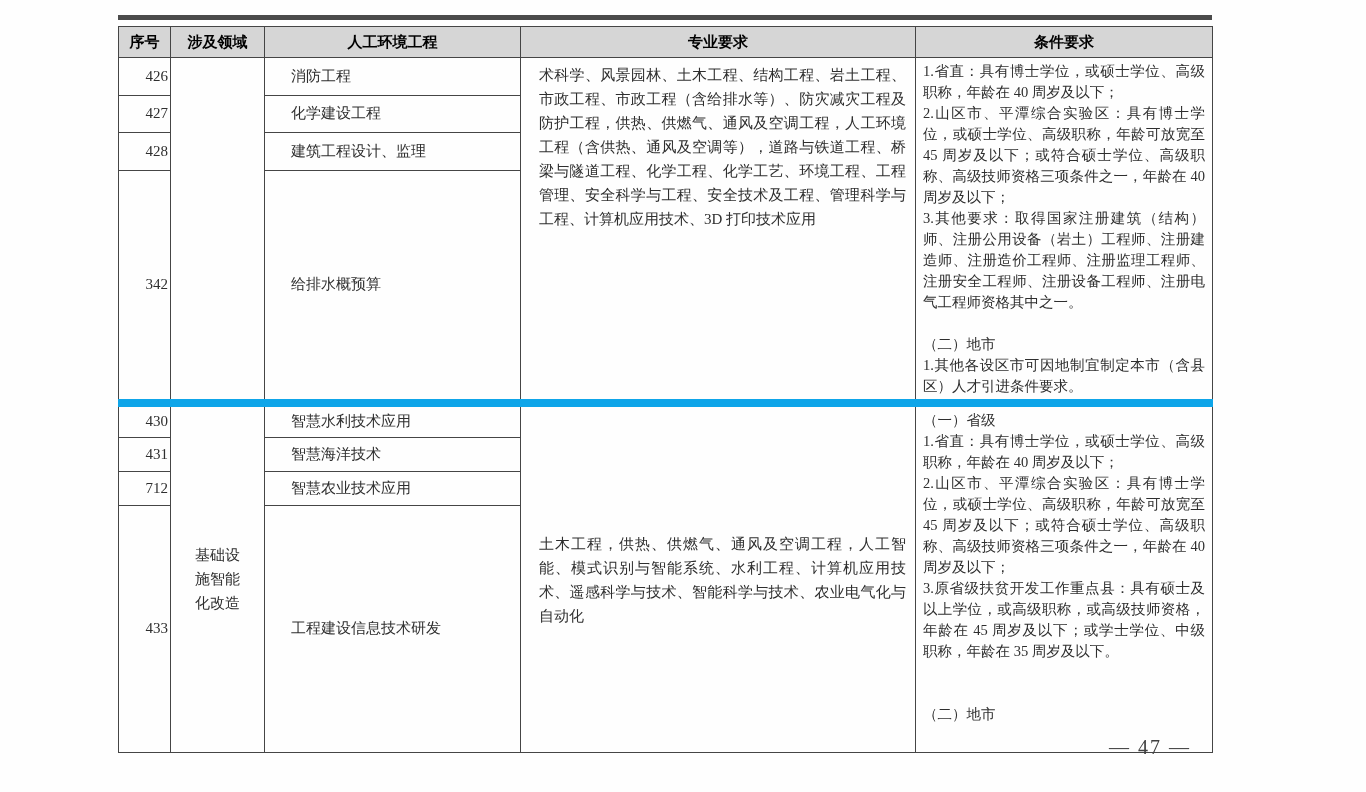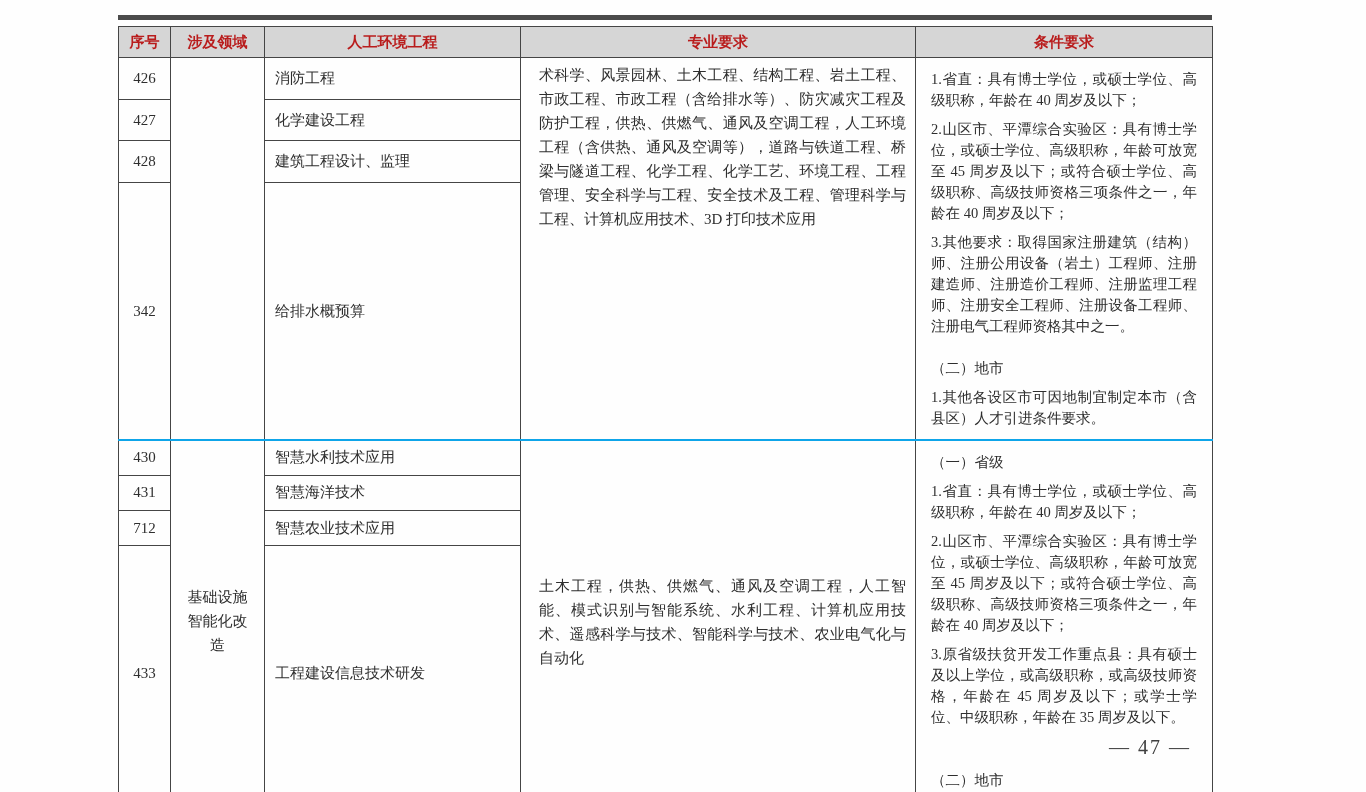--- a/index.html
+++ b/index.html
@@ -13,41 +13,41 @@
     background:#4b4b4b;
   }
   table.doc {
     position:absolute; left:118px; top:26px; width:1094px;
     border-collapse:collapse; table-layout:fixed;
   }
   table.doc th, table.doc td { border:1px solid #454545; }
   table.doc th {
     background:#d6d6d6; height:30px; text-align:center; vertical-align:middle;
     font-family:"Liberation Sans","DejaVu Sans",sans-serif;
-    font-weight:bold; font-size:15px; color:#b91c1c; padding:0 2px;
+    font-weight:bold; font-size:15px; color:#000000; padding:0 2px;
   }
   tr.r-s   { height:34px; }
   tr.r-429 { height:210px; }
   tr.r-433 { height:247px; }
-  tr.g2 td { border-top:2px solid #0ea5e9; }
-  td.no  { text-align:center; vertical-align:middle; font-size:15px; padding:4px 2px; }
-  td.pos { text-align:left; vertical-align:middle; font-size:15px; padding:2px 10px; }
+  tr.g2 td { border-top:8px solid #0ea5e9; }
+  td.no  { text-align:right; vertical-align:middle; font-size:15px; padding:4px 2px; }
+  td.pos { text-align:left; vertical-align:middle; font-size:15px; padding:2px 26px; }
   td.field {
     text-align:center; vertical-align:middle; font-size:15px;
-    line-height:1.6; padding:2px 13px;
+    line-height:1.6; padding:2px 21px;
   }
   td.req {
     vertical-align:top; text-align:justify; font-size:15px;
     line-height:1.6; padding:5px 9px 4px 18px;
   }
   td.req.mid { vertical-align:middle; }
   td.cond {
     vertical-align:top; font-size:14.5px; line-height:21px; padding:3px 7px 2px 7px;
   }
-  td.cond p { margin:8px; min-height:21px; text-align:justify; }
+  td.cond p { margin:0; min-height:21px; text-align:justify; }
   td.cond p.sect  { margin-top:21px; }
   td.cond p.sect2 { margin-top:42px; }
   .pageno {
     position:absolute; left:1095px; top:736px; width:110px;
     text-align:center; font-size:20px; color:#404040; letter-spacing:2px;
   }
 </style>
 </head>
 <body>
 

